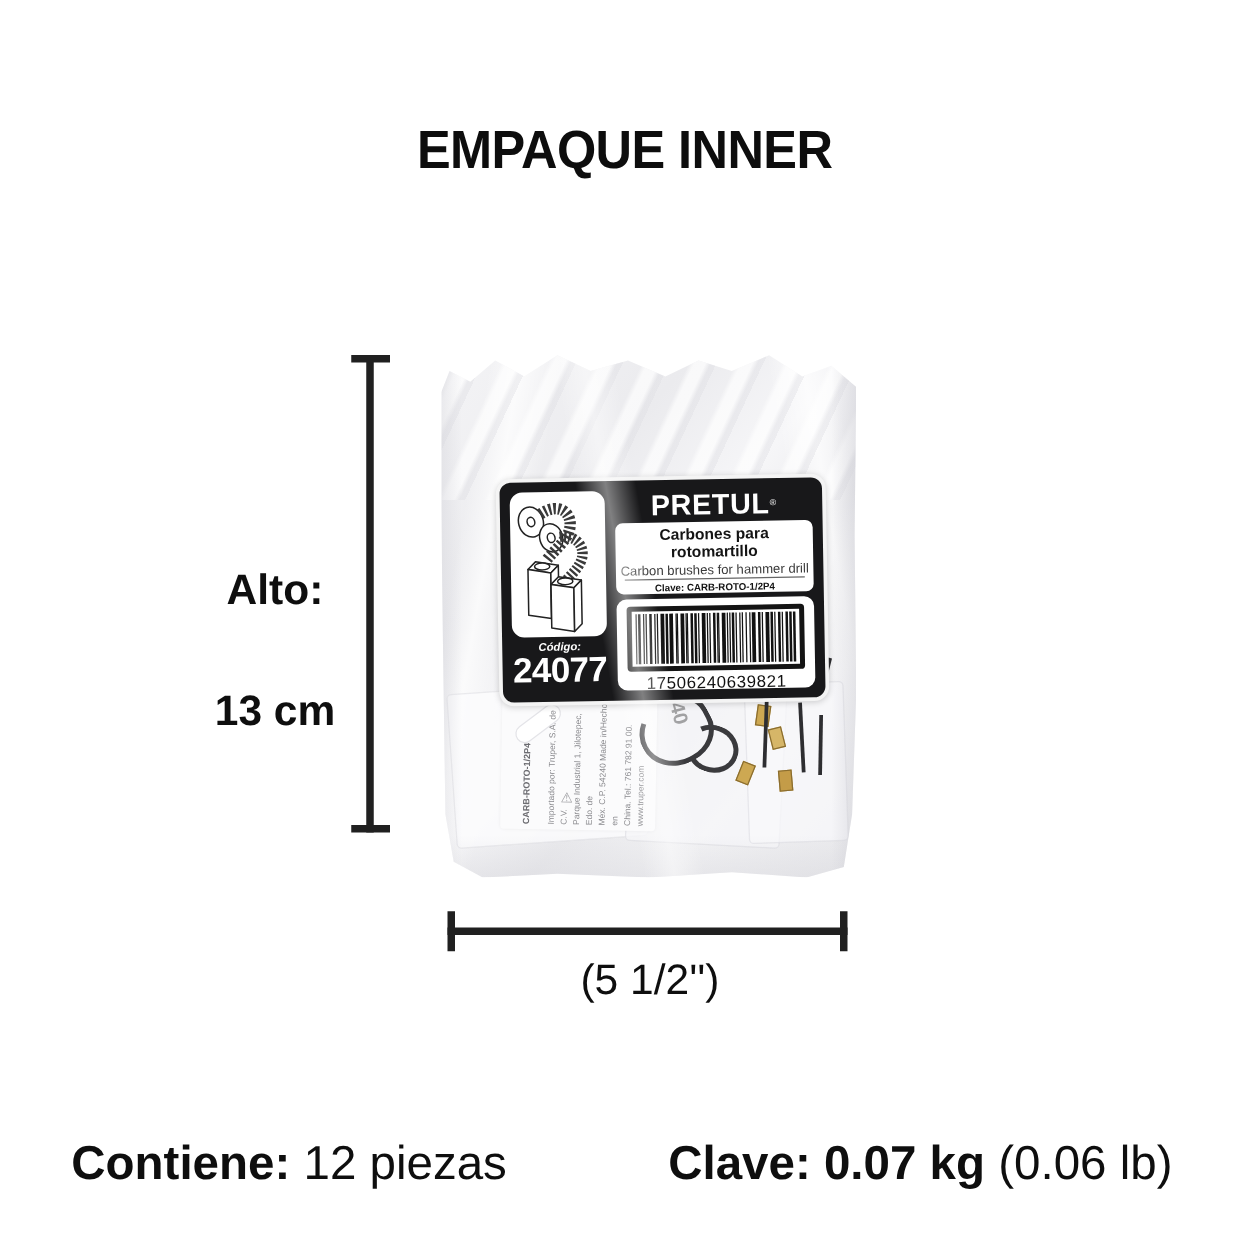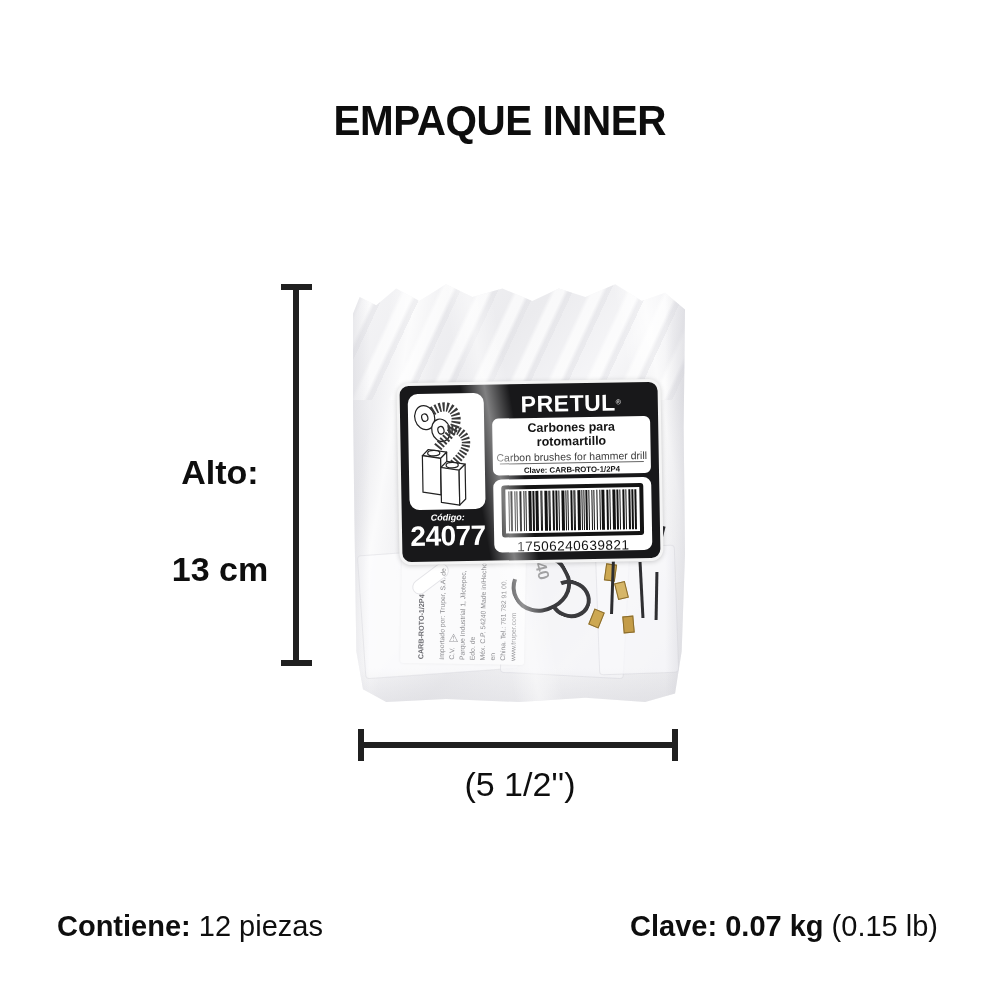--- a/index.html
+++ b/index.html
@@ -20,21 +20,21 @@
   .vcap-bot{left:281px;top:660px;width:31px;height:6px;}
   .hline{left:358px;top:742px;width:320px;height:6px;}
   .hcap-left{left:358px;top:729px;width:6px;height:32px;}
   .hcap-right{left:672px;top:729px;width:6px;height:32px;}
   
   .dim-note{position:absolute;text-align:center;font-size:34px;line-height:1.55;color:#0e0e0e;}
   .alto-note{left:95px;top:402px;width:250px;}
   .largo-note{left:370px;top:758px;width:300px;}
   .dim-bold{font-weight:700;margin-top:44px;}
   
-  .foot{position:absolute;top:910px;font-size:29px;color:#0e0e0e;white-space:nowrap;}
+  .foot{position:absolute;top:910px;font-size:38px;color:#0e0e0e;white-space:nowrap;}
   .contiene{left:57px;}
   .peso{right:62px;}
   .foot .b{font-weight:700;}
   .foot .m{font-weight:500;}
   
   .bag{
     position:absolute;left:353px;top:280px;width:332px;height:422px;
     clip-path:polygon(0% 8%,2% 4%,7% 6%,13% 2%,20% 5%,28% 1%,36% 4%,45% 2%,54% 5%,62% 2%,70% 4%,79% 1%,87% 5%,94% 3%,100% 7%,99.6% 35%,100% 65%,99% 88%,97% 98%,88% 100%,70% 99%,50% 100%,28% 99.3%,10% 100%,3% 97%,1% 88%,0.4% 55%,0% 30%);
     background:
       linear-gradient(100deg,rgba(255,255,255,0) 10%,rgba(255,255,255,.75) 16%,rgba(255,255,255,0) 24%),
@@ -308,16 +308,16 @@
     <div>(5 1/2'')</div>
   </div>
 
   <div class="foot contiene">
     <span class="b">Contiene:</span>
     <span class="m">12 piezas</span>
   </div>
   <div class="foot peso">
     <span class="b">Clave:</span>
     <span class="b">0.07 kg</span>
-    <span>(0.15 lb)</span>
+    <span>(0.06 lb)</span>
   </div>
 
 </div>
 
 </body></html>

